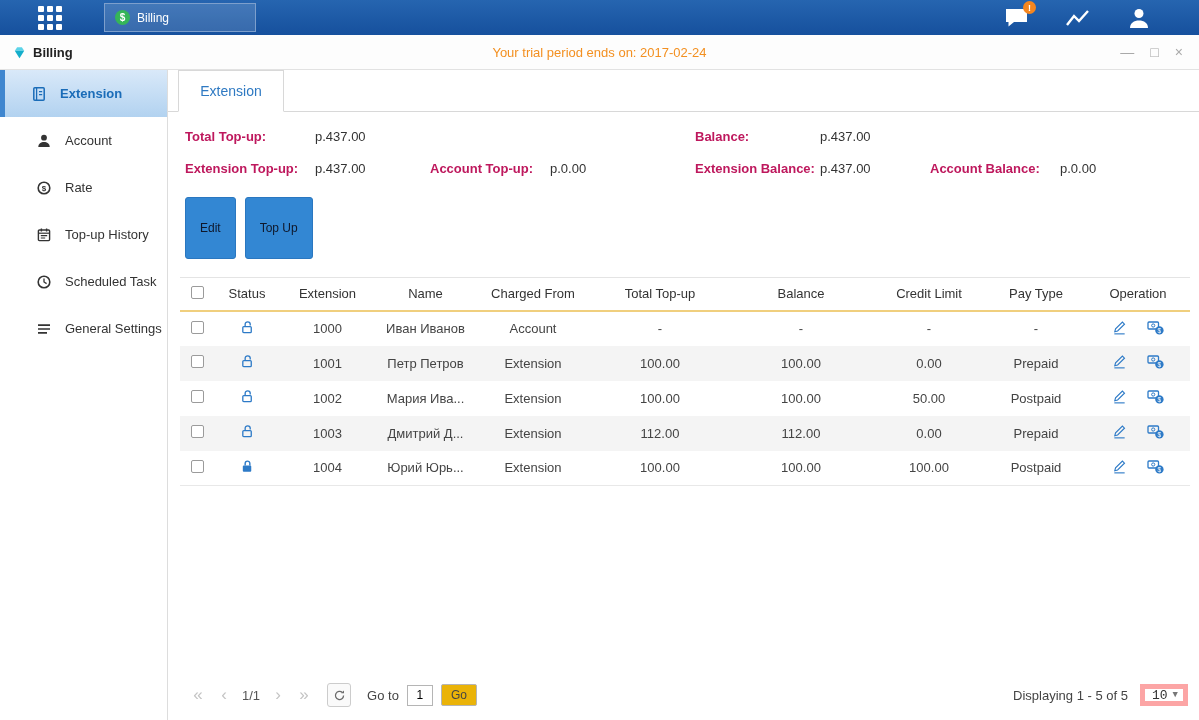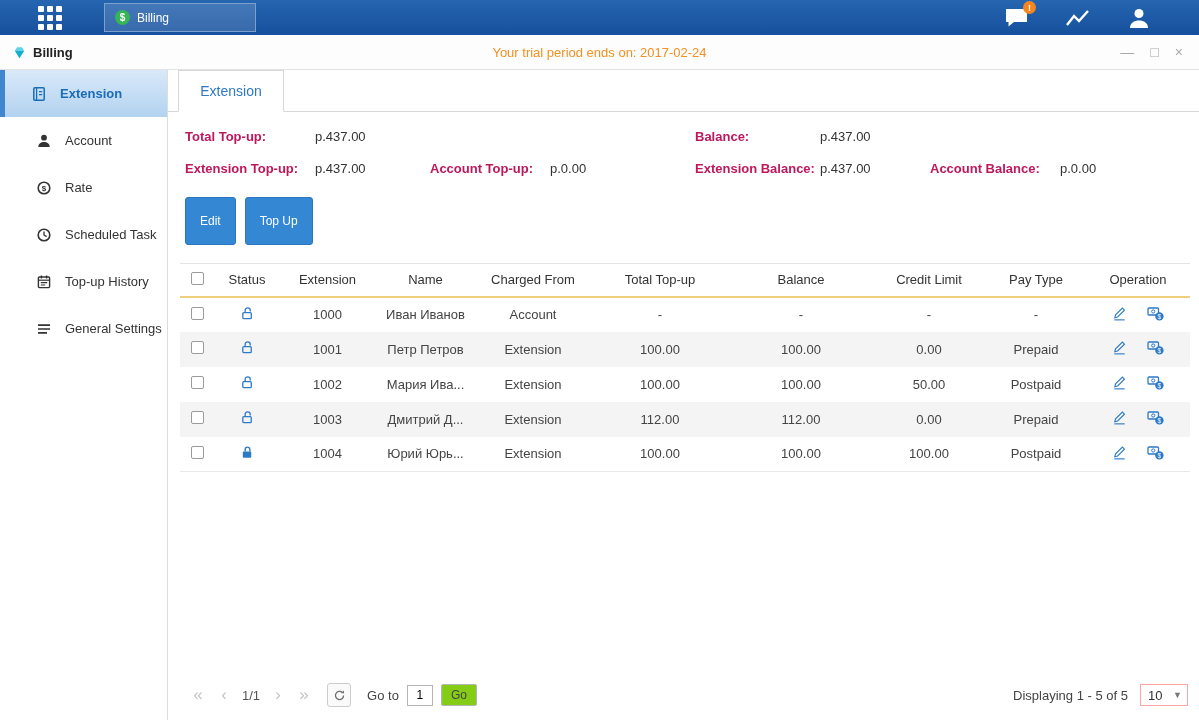--- a/index.html
+++ b/index.html
@@ -49,48 +49,48 @@
   
   .summary { margin:17px 0 0 17px; display:grid; grid-template-columns:130px 115px 120px 145px 125px 110px 130px 1fr; row-gap:17px; font-size:13px; }
   .summary .lab { font-weight:bold; color:#be185d; }
   .summary .val { color:#333; }
   .c1{grid-column:1} .c2{grid-column:2} .c3{grid-column:3} .c4{grid-column:4}
   .c5{grid-column:5} .c6{grid-column:6} .c7{grid-column:7} .c8{grid-column:8}
   .r1{grid-row:1} .r2{grid-row:2}
 
   
   .actions { margin:21px 0 0 17px; display:flex; gap:9px; }
-  .btn-blue { background:#3387d3; border:1px solid #2a77c0; color:#ffffff; font-size:12px;
-    padding:16px 14px; border-radius:3px; cursor:pointer; font-family:inherit; }
+  .btn-blue { background:#3387d3; border:1px solid #2a77c0; color:#0f172a; font-size:12px;
+    padding:23px 14px; border-radius:3px; cursor:pointer; font-family:inherit; }
 
   
   table.ext { margin:18px 12px 0 12px; width:1010px; border-collapse:collapse; table-layout:fixed; font-size:13px; }
   table.ext th { font-weight:normal; color:#333; height:33px; border-top:1px solid #e4e4e4; border-bottom:2px solid #f0cf7e; text-align:center; }
   table.ext td { height:35px; text-align:center; color:#444; }
   table.ext tbody tr:nth-child(even) { background:#f4f4f4; }
   table.ext tbody tr:last-child td { border-bottom:1px solid #e8e8e8; }
   .chk { width:13px; height:13px; border:1px solid #9b9b9b; border-radius:2px; background:#fff; display:inline-block; cursor:pointer; }
   .op-icons { display:inline-flex; gap:20px; align-items:center; }
   .op-icons svg { cursor:pointer; }
   td.name-cell { white-space:nowrap; overflow:hidden; text-overflow:clip; }
 
   
   .pagination { height:50px; display:flex; align-items:center; padding:0 14px 0 17px; flex-shrink:0; }
   .pg-nav { color:#c4c4c4; font-size:17px; width:26px; text-align:center; cursor:default; user-select:none; }
   .pg-cur { color:#555; margin:0 5px; font-size:13px; }
   .pg-refresh { width:24px; height:24px; border:1px solid #ccc; border-radius:3px; background:#fafafa;
     display:flex; align-items:center; justify-content:center; margin-left:10px; cursor:pointer; }
   .pg-goto-label { margin-left:16px; color:#444; }
   .goto-input { width:26px; height:21px; border:1px solid #b5b5b5; text-align:center; font-size:12px; margin-left:8px; font-family:inherit; }
-  .go-btn { margin-left:8px; border:1px solid #b5b5b5; background:#84cc16; color:#444; font-size:12px;
+  .go-btn { margin-left:8px; border:1px solid #b5b5b5; background:#eab308; color:#444; font-size:12px;
     padding:3px 9px; border-radius:2px; cursor:pointer; font-family:inherit; }
   .pg-right { margin-left:auto; display:flex; align-items:center; gap:12px; }
   .displaying { color:#444; font-size:13px; }
-  .page-size-select { width:48px; height:22px; border:1px solid #fca5a5; background:#fff; display:flex;
-    align-items:center; justify-content:space-between; padding:0 5px 0 7px; cursor:pointer; }
+  .page-size-select { width:48px; height:22px; border:5px solid #fca5a5; background:#fff; display:flex;
+    align-items:center; justify-content:space-between; padding:0 5px 0 7px; cursor:pointer;font-family:Liberation Mono, monospace; }
   .page-size-select .arrow { color:#777; font-size:9px; }
 </style>
 </head>
 <body>
 
 <div class="topbar">
   <div class="grid-icon">
     <span></span>
       <span></span>
       <span></span>
@@ -162,33 +162,33 @@
     </div>
     <div class="side-item">
       <svg width="16" height="16" viewBox="0 0 16 16">
         <circle cx="8" cy="8" r="5.8" fill="none" stroke="#333" stroke-width="1.6"></circle>
         <text x="8" y="11" font-size="8" font-weight="bold" fill="#333" text-anchor="middle" font-family="Liberation Sans, sans-serif">$</text>
       </svg>
       <span class="lbl">Rate</span>
     </div>
     <div class="side-item">
       <svg width="16" height="16" viewBox="0 0 16 16">
-        <circle cx="8" cy="8" r="5.8" fill="none" stroke="#333" stroke-width="1.6"></circle>
-        <path d="M8 4.6V8l2.6 1.6" stroke="#333" stroke-width="1.3" fill="none"></path>
-      </svg>
-      <span class="lbl">Scheduled Task</span>
-    </div>
-    <div class="side-item">
-      <svg width="16" height="16" viewBox="0 0 16 16">
         <rect x="2.4" y="3" width="11.2" height="10.6" rx="1" fill="none" stroke="#333" stroke-width="1.4"></rect>
         <path d="M2.4 6.2h11.2" stroke="#333" stroke-width="1.2"></path>
         <path d="M5.4 1.4v3M10.6 1.4v3" stroke="#333" stroke-width="1.4"></path>
         <path d="M4.8 8.6h6.4M4.8 11h4.4" stroke="#333" stroke-width="1.1"></path>
       </svg>
       <span class="lbl">Top-up History</span>
+    </div>
+    <div class="side-item">
+      <svg width="16" height="16" viewBox="0 0 16 16">
+        <circle cx="8" cy="8" r="5.8" fill="none" stroke="#333" stroke-width="1.6"></circle>
+        <path d="M8 4.6V8l2.6 1.6" stroke="#333" stroke-width="1.3" fill="none"></path>
+      </svg>
+      <span class="lbl">Scheduled Task</span>
     </div>
     <div class="side-item">
       <svg width="16" height="16" viewBox="0 0 16 16">
         <path d="M2 4.2h12M2 8h12M2 11.8h9" stroke="#333" stroke-width="1.7"></path>
       </svg>
       <span class="lbl">General Settings</span>
     </div>
   </div>
 
   <div class="main">

